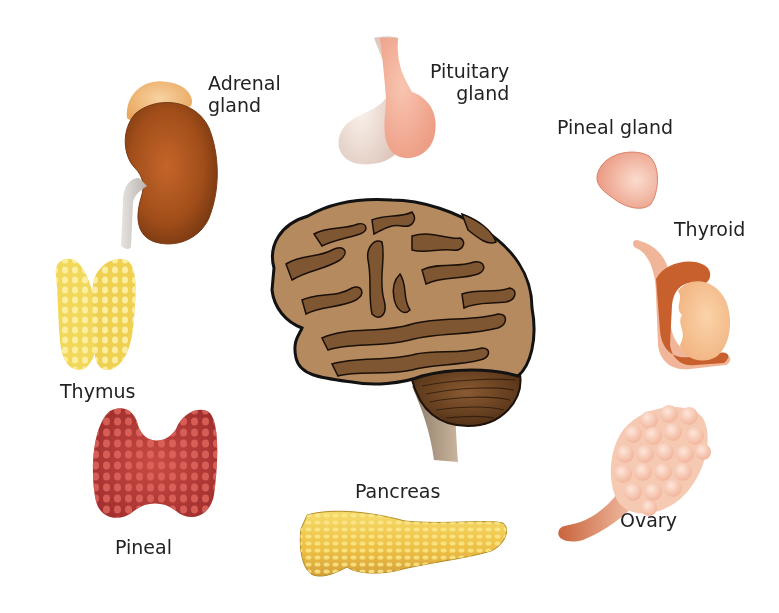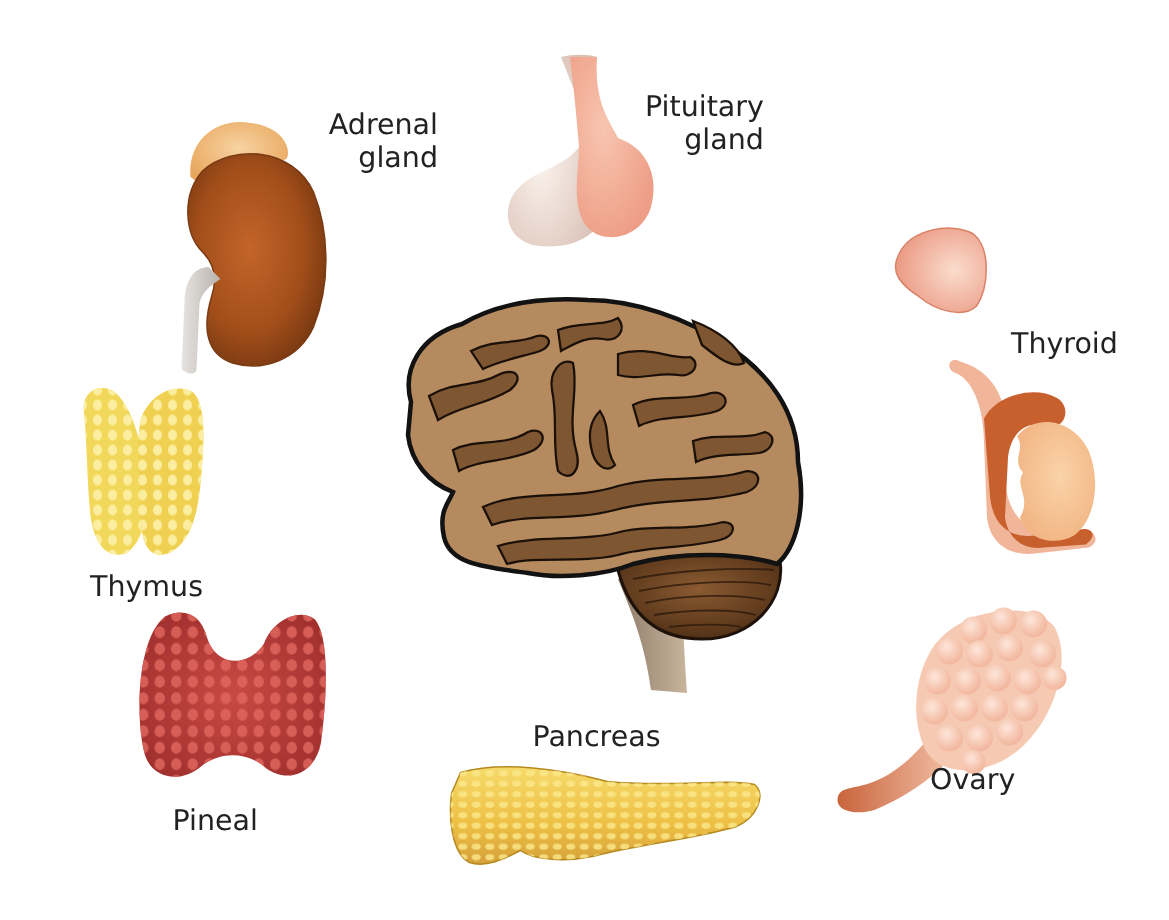--- a/index.html
+++ b/index.html
@@ -1,18 +1,18 @@
 <!DOCTYPE html>
 <html><head>
 <meta charset="utf-8">
 <style>
   html, body { margin: 0; padding: 0; background: #ffffff; }
   .canvas { position: relative; width: 779px; height: 613px; background: #ffffff; overflow: hidden; font-family: "DejaVu Sans", sans-serif; }
   .label { position: absolute; color: #222222; font-size: 19px; line-height: 22px; white-space: nowrap; }
-  .label.right { text-align: right; }
+  .label.right { text-align: left; }
   .label.left { text-align: right; }
   .organ { position: absolute; }
   svg { display: block; }
 </style>
 </head>
 <body>
 
 <div class="canvas">
 
   <div class="organ" style="left:115px; top:78px;">
@@ -56,20 +56,21 @@
       </defs>
       <path d="M40 4 C48 2 58 2 64 4 C60 30 56 50 52 64 C40 80 20 78 8 96 C0 110 6 128 26 130 C50 132 64 122 68 110 L66 70 Z" fill="url(#pitL)"></path>
       <path d="M46 4 L64 4 C62 34 72 46 78 58 C96 64 106 82 100 104 C94 124 70 130 58 118 C46 104 52 80 52 64 C50 40 48 20 46 4 Z" fill="url(#pitR)"></path>
     </svg>
   </div>
   <div class="label left" style="left:430px; top:60px;">
     <div>Pituitary</div>
     <div style="padding-left:10px;">gland</div>
   </div>
 
+  <div class="label left" style="left:557px; top:116px;">Pineal gland</div>
   <div class="organ" style="left:591px; top:148px;">
     <svg width="70" height="64" viewBox="0 0 70 64">
       <defs>
         <radialGradient id="pin" cx="65%" cy="50%" r="70%">
           <stop offset="0%" stop-color="#FBDCCD"></stop>
           <stop offset="100%" stop-color="#E9957E"></stop>
         </radialGradient>
       </defs>
       <path d="M8 22 C16 4 44 0 58 8 C70 18 68 44 60 56 C52 64 34 60 22 50 C10 42 2 34 8 22 Z" fill="url(#pin)" stroke="#DA8066" stroke-width="1"></path>
     </svg>

